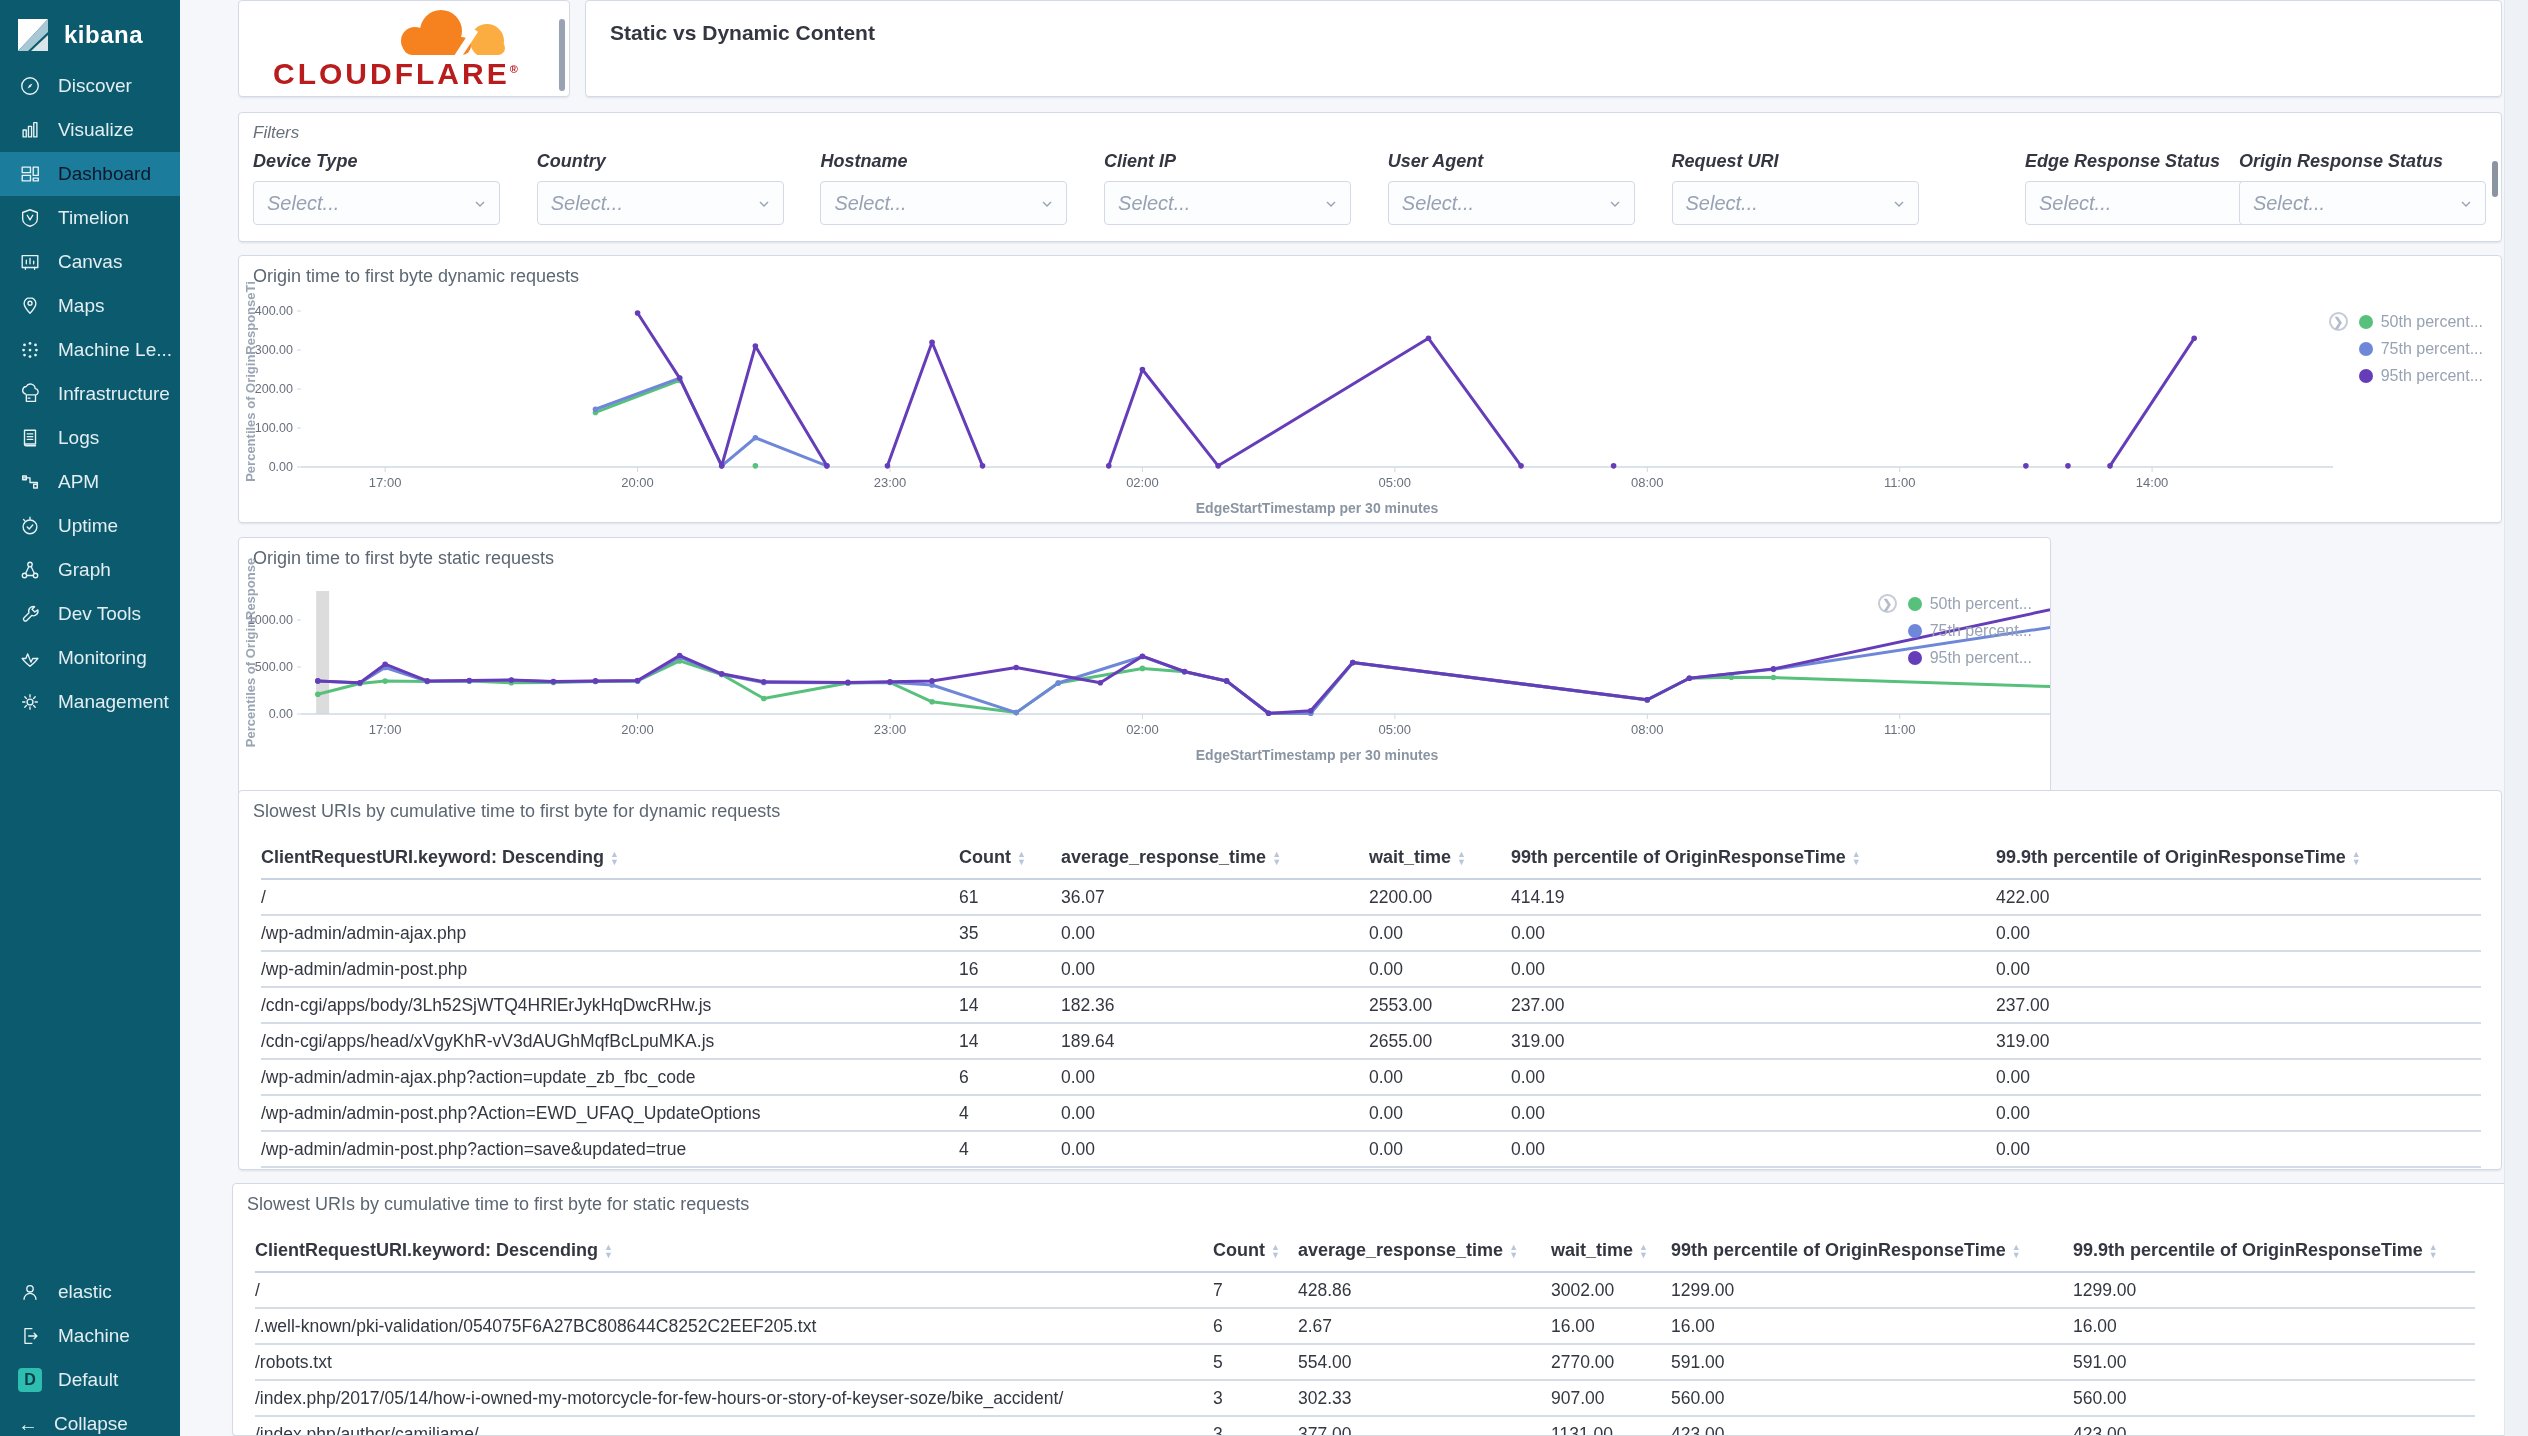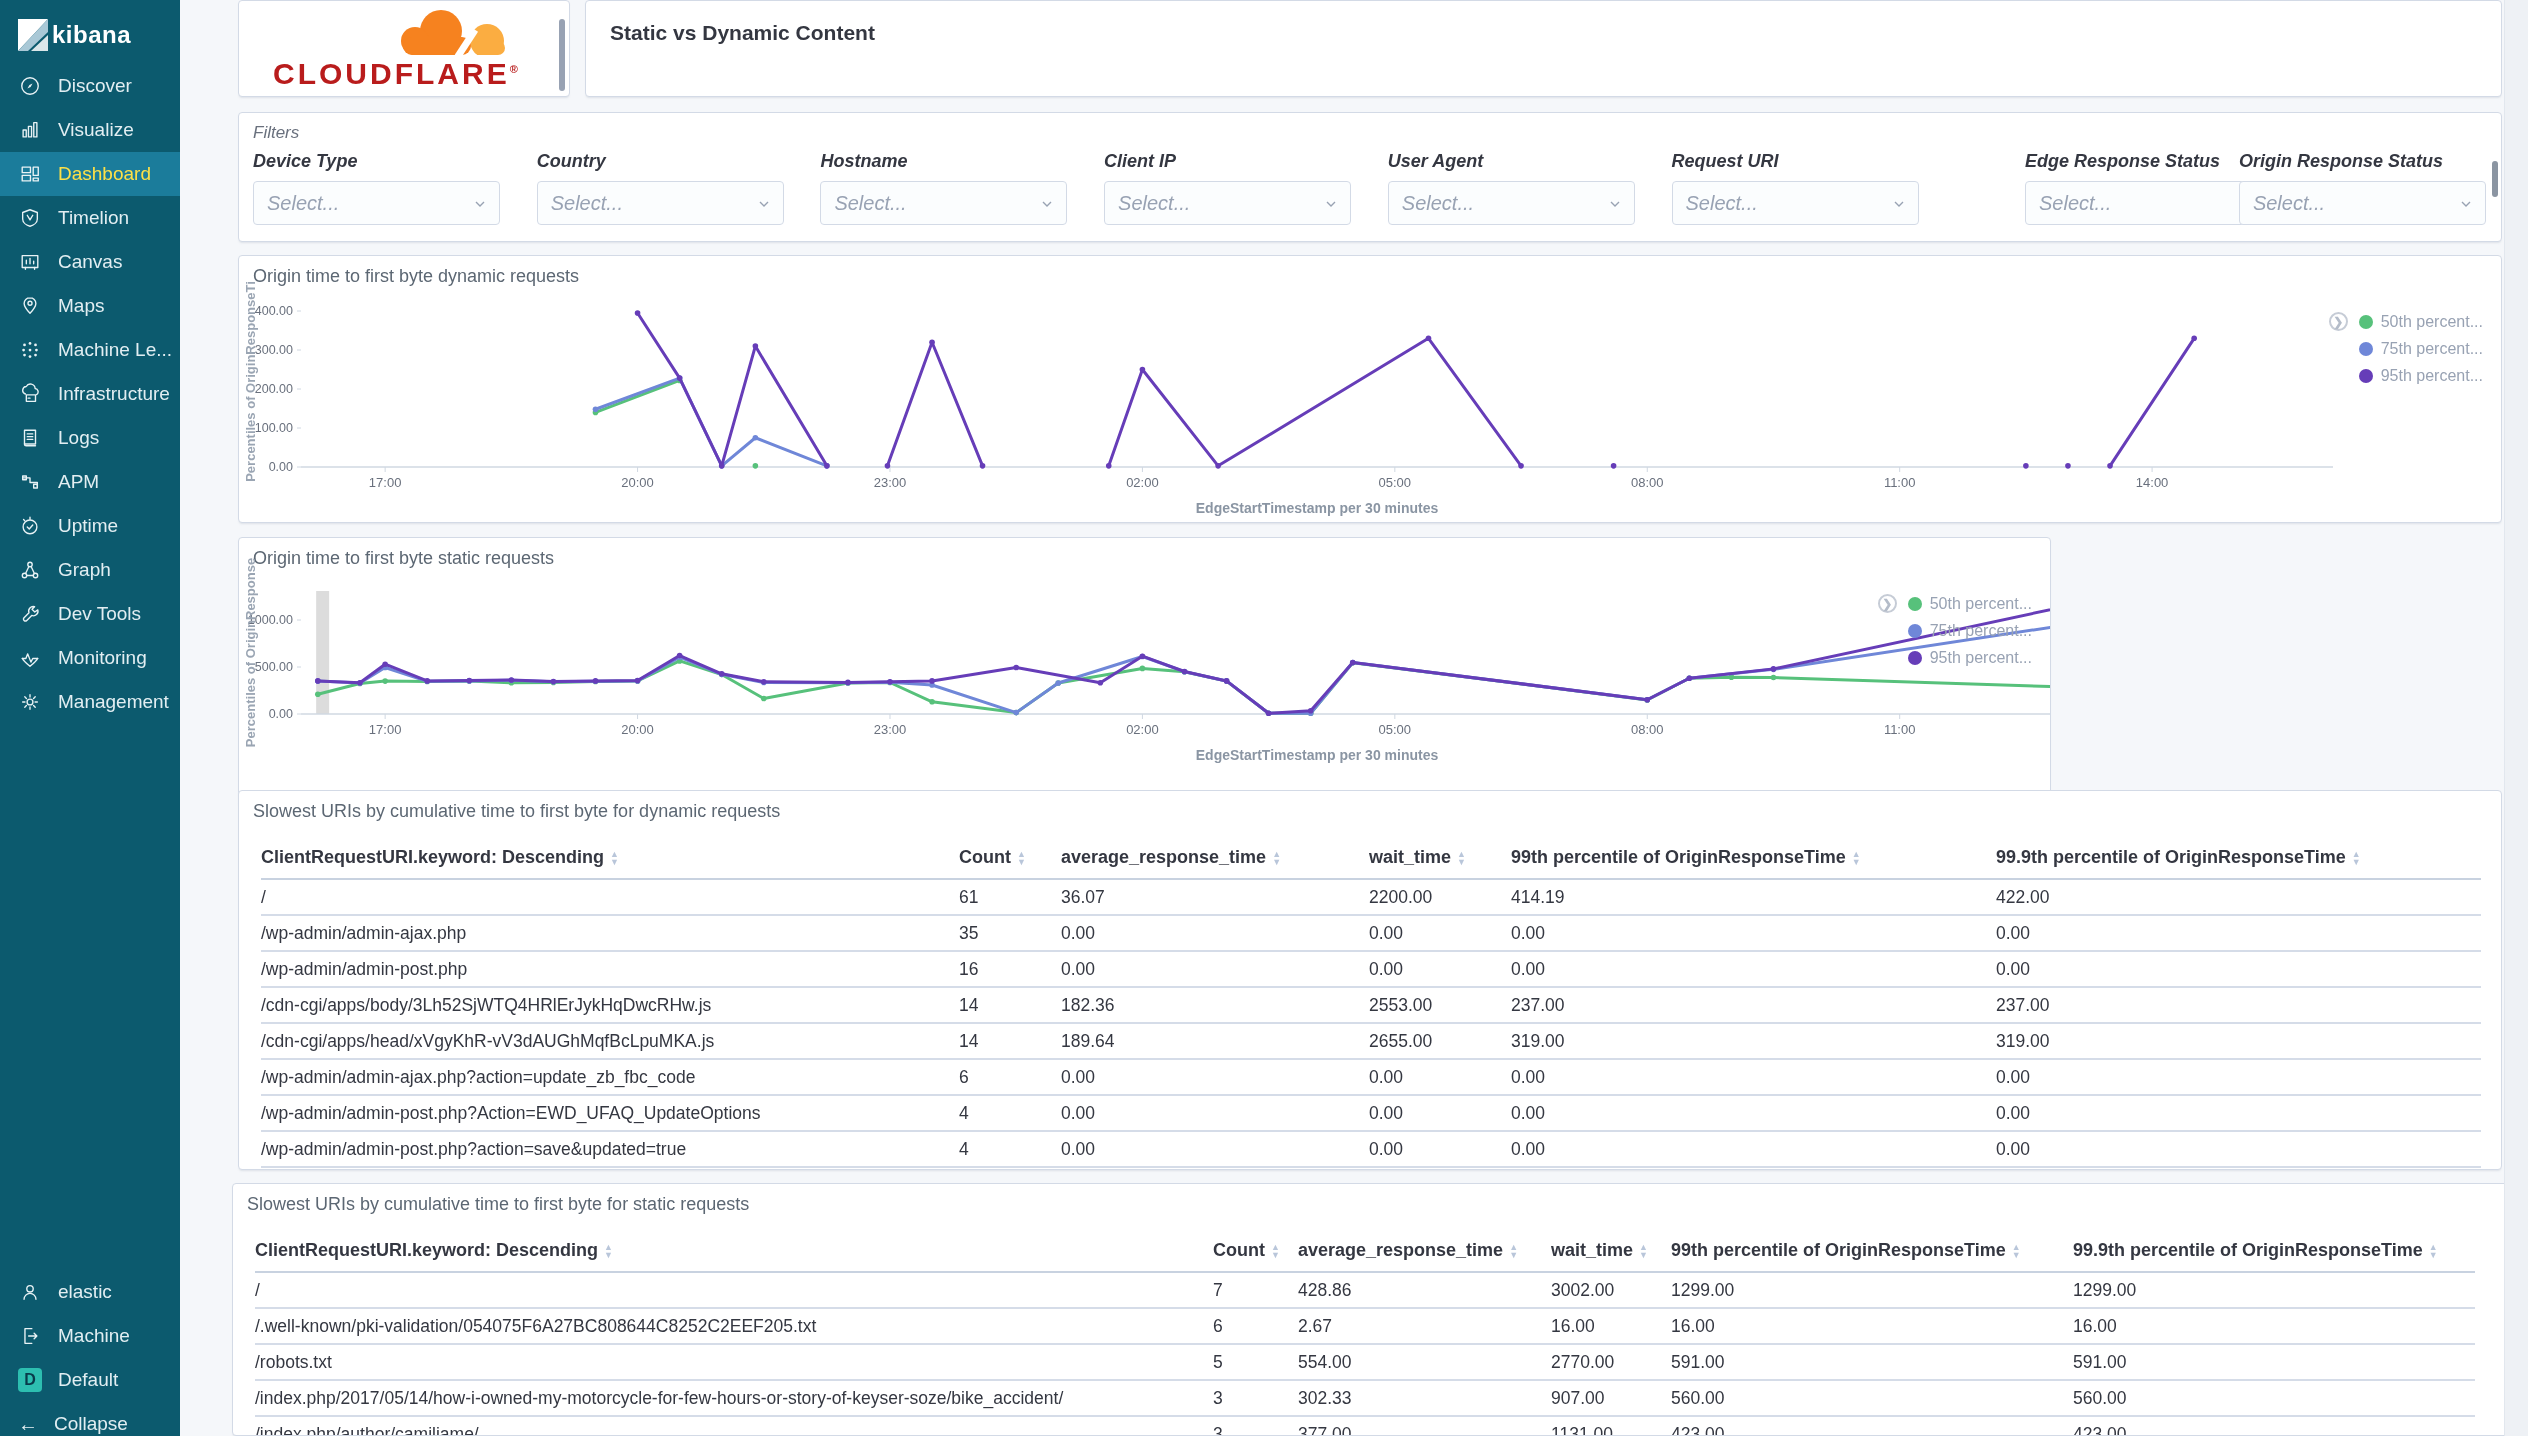--- a/index.html
+++ b/index.html
@@ -2,25 +2,25 @@
 <html><head>
 <meta charset="utf-8">
 <style>
   * { margin:0; padding:0; box-sizing:border-box; }
   html,body { width:2528px; height:1436px; overflow:hidden; background:#f5f7fa;
     font-family:"Liberation Sans", sans-serif; }
   #root { position:absolute; inset:0; width:2528px; height:1436px; background:#f5f7fa; }
 
   
   #sidebar { position:absolute; left:0; top:0; width:180px; height:1436px; background:#0c5a6e; color:#e8f2f5; }
-  .sb-logo { display:flex; align-items:center; padding:20px 0 14px 14px; height:64px; }
+  .sb-logo { display:flex; align-items:center; gap:12px; padding:20px 0 14px 14px; height:64px; }
   .sb-logo-text { font-size:24px; font-weight:600; color:#ffffff; letter-spacing:.5px; }
   .sb-item { position:relative; display:flex; align-items:center; gap:16px; height:44px; padding-left:18px;
     font-size:19px; color:#e2eef2; cursor:pointer; }
-  .sb-item.sel { background:#1b7c9b; color:#fde047; }
+  .sb-item.sel { background:#1b7c9b; color:#0f172a; }
   .sb-item .ic { width:24px; height:24px; flex:0 0 24px; display:flex; align-items:center; justify-content:center; }
   .sb-item .ic svg { width:22px; height:22px; stroke:#e8f2f5; fill:none; stroke-width:1.5; stroke-linecap:round; stroke-linejoin:round; }
   #sb-footer { position:absolute; left:0; bottom:-10px; width:180px; }
   .badge-d { width:24px; height:24px; border-radius:4px; background:#2dbeb0; color:#083a4a; font-weight:700;
     font-size:16px; display:flex; align-items:center; justify-content:center; }
   .arrow-glyph { font-size:20px; color:#e8f2f5; }
 
   
   .panel { position:absolute; background:#ffffff; border:1px solid #d3dae6; border-radius:4px;
     box-shadow:0 2px 2px -1px rgba(152,162,179,.25); overflow:hidden; }

